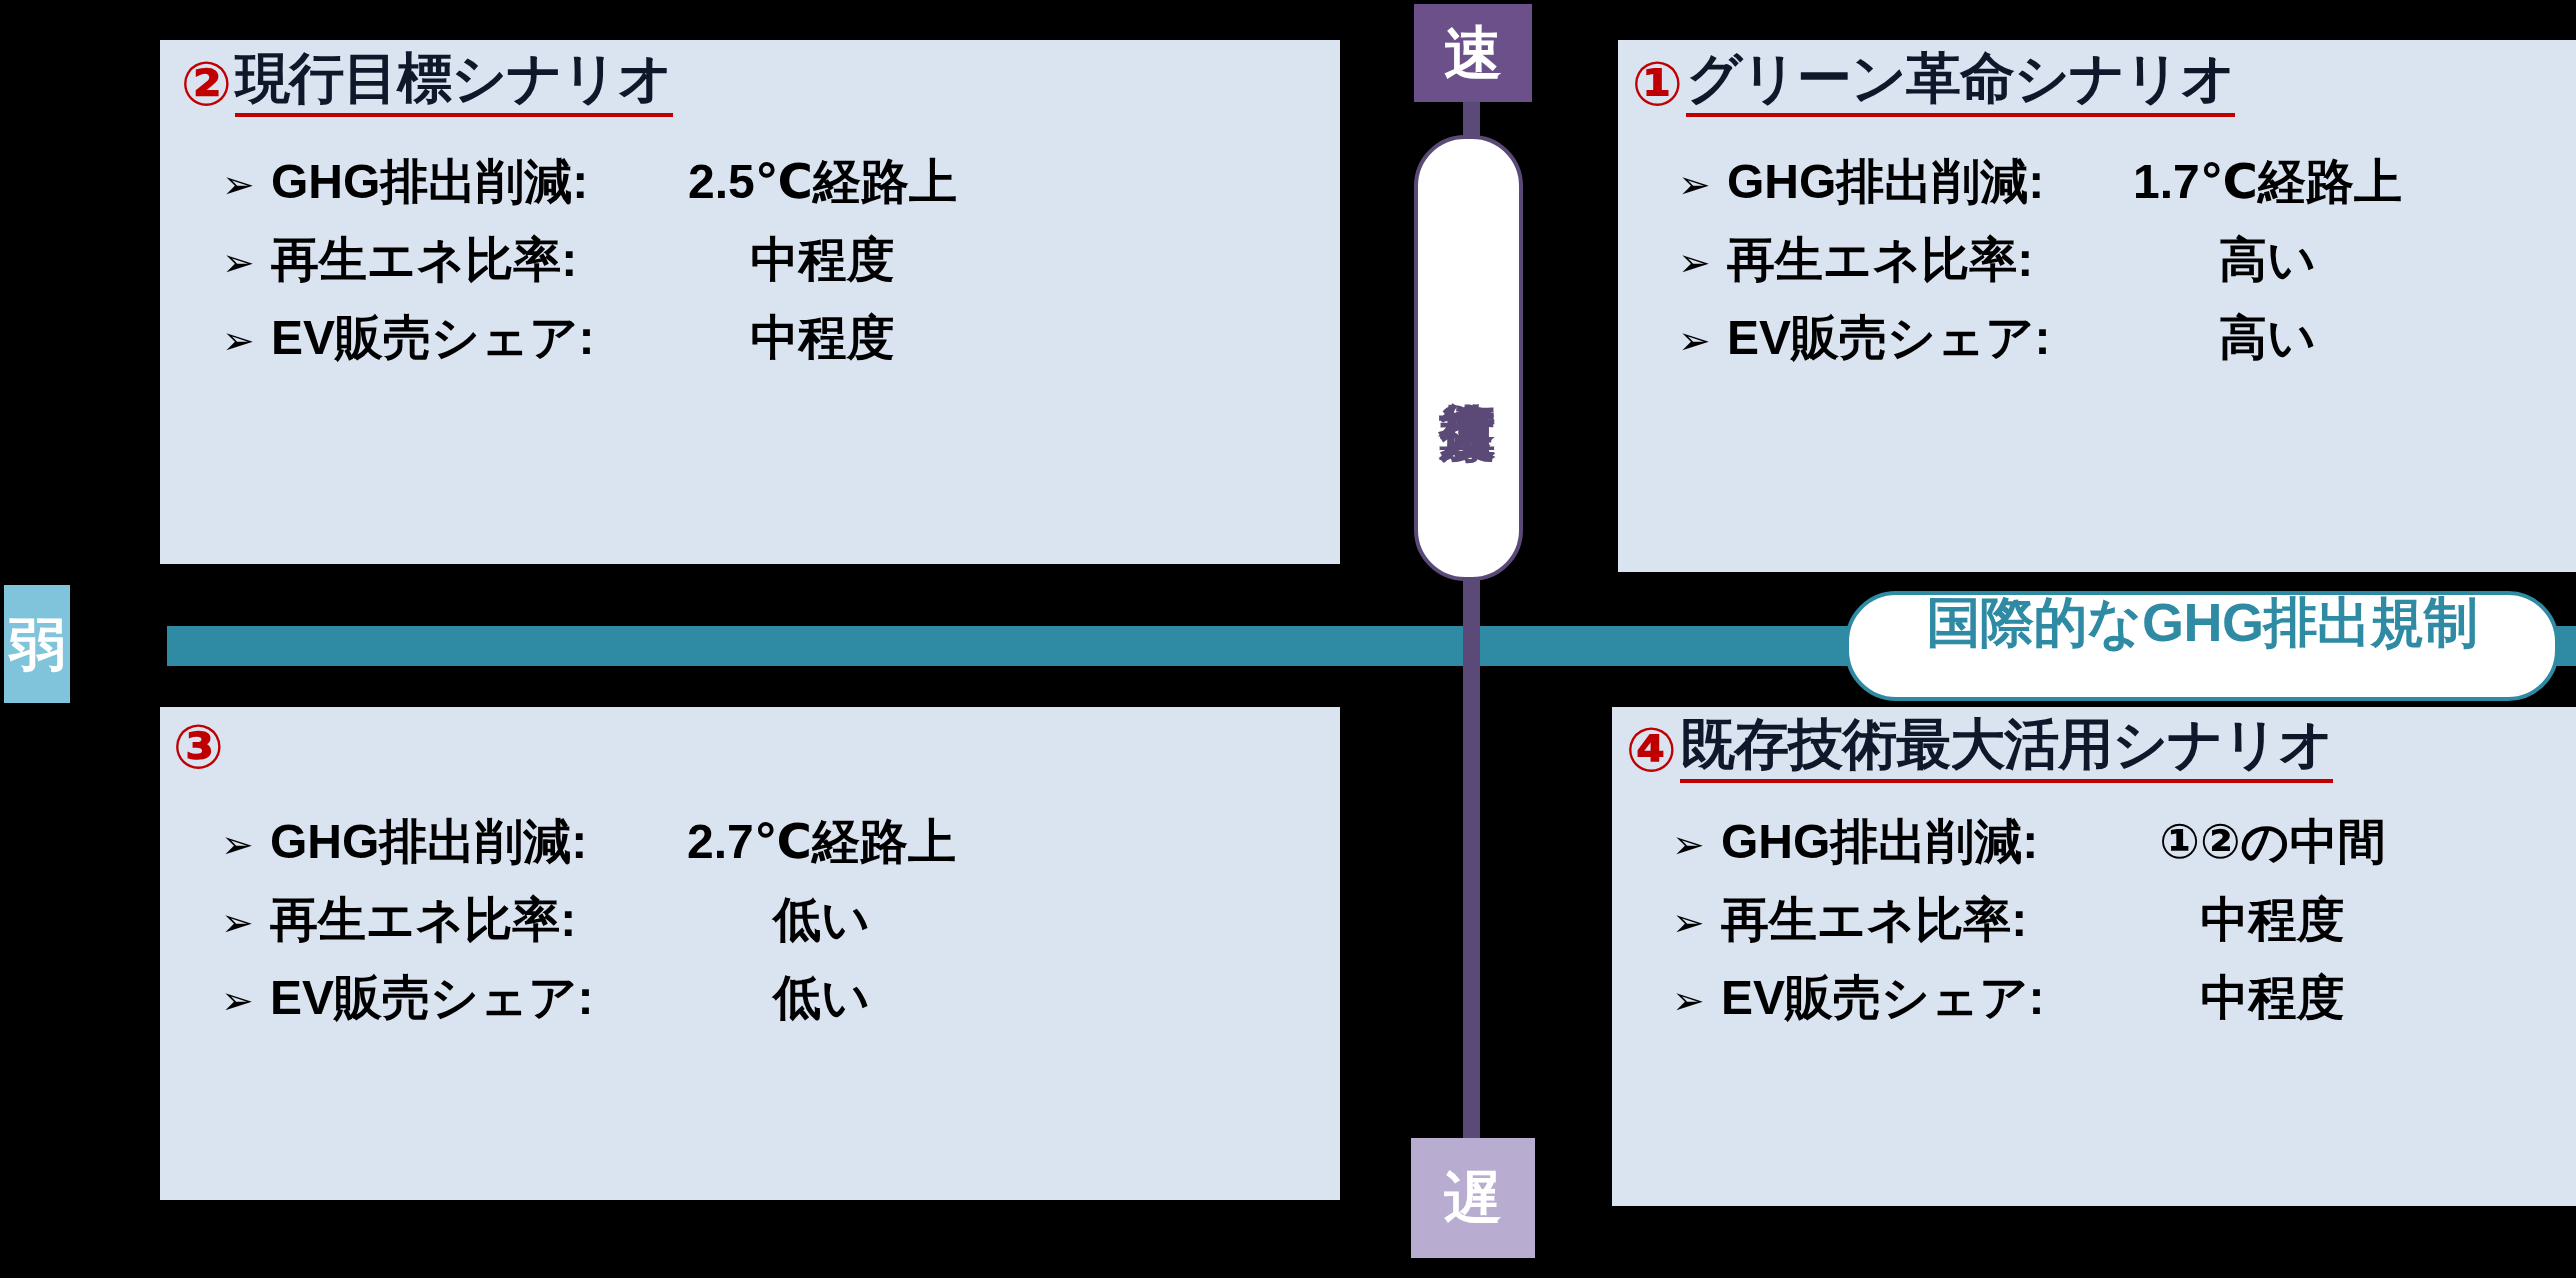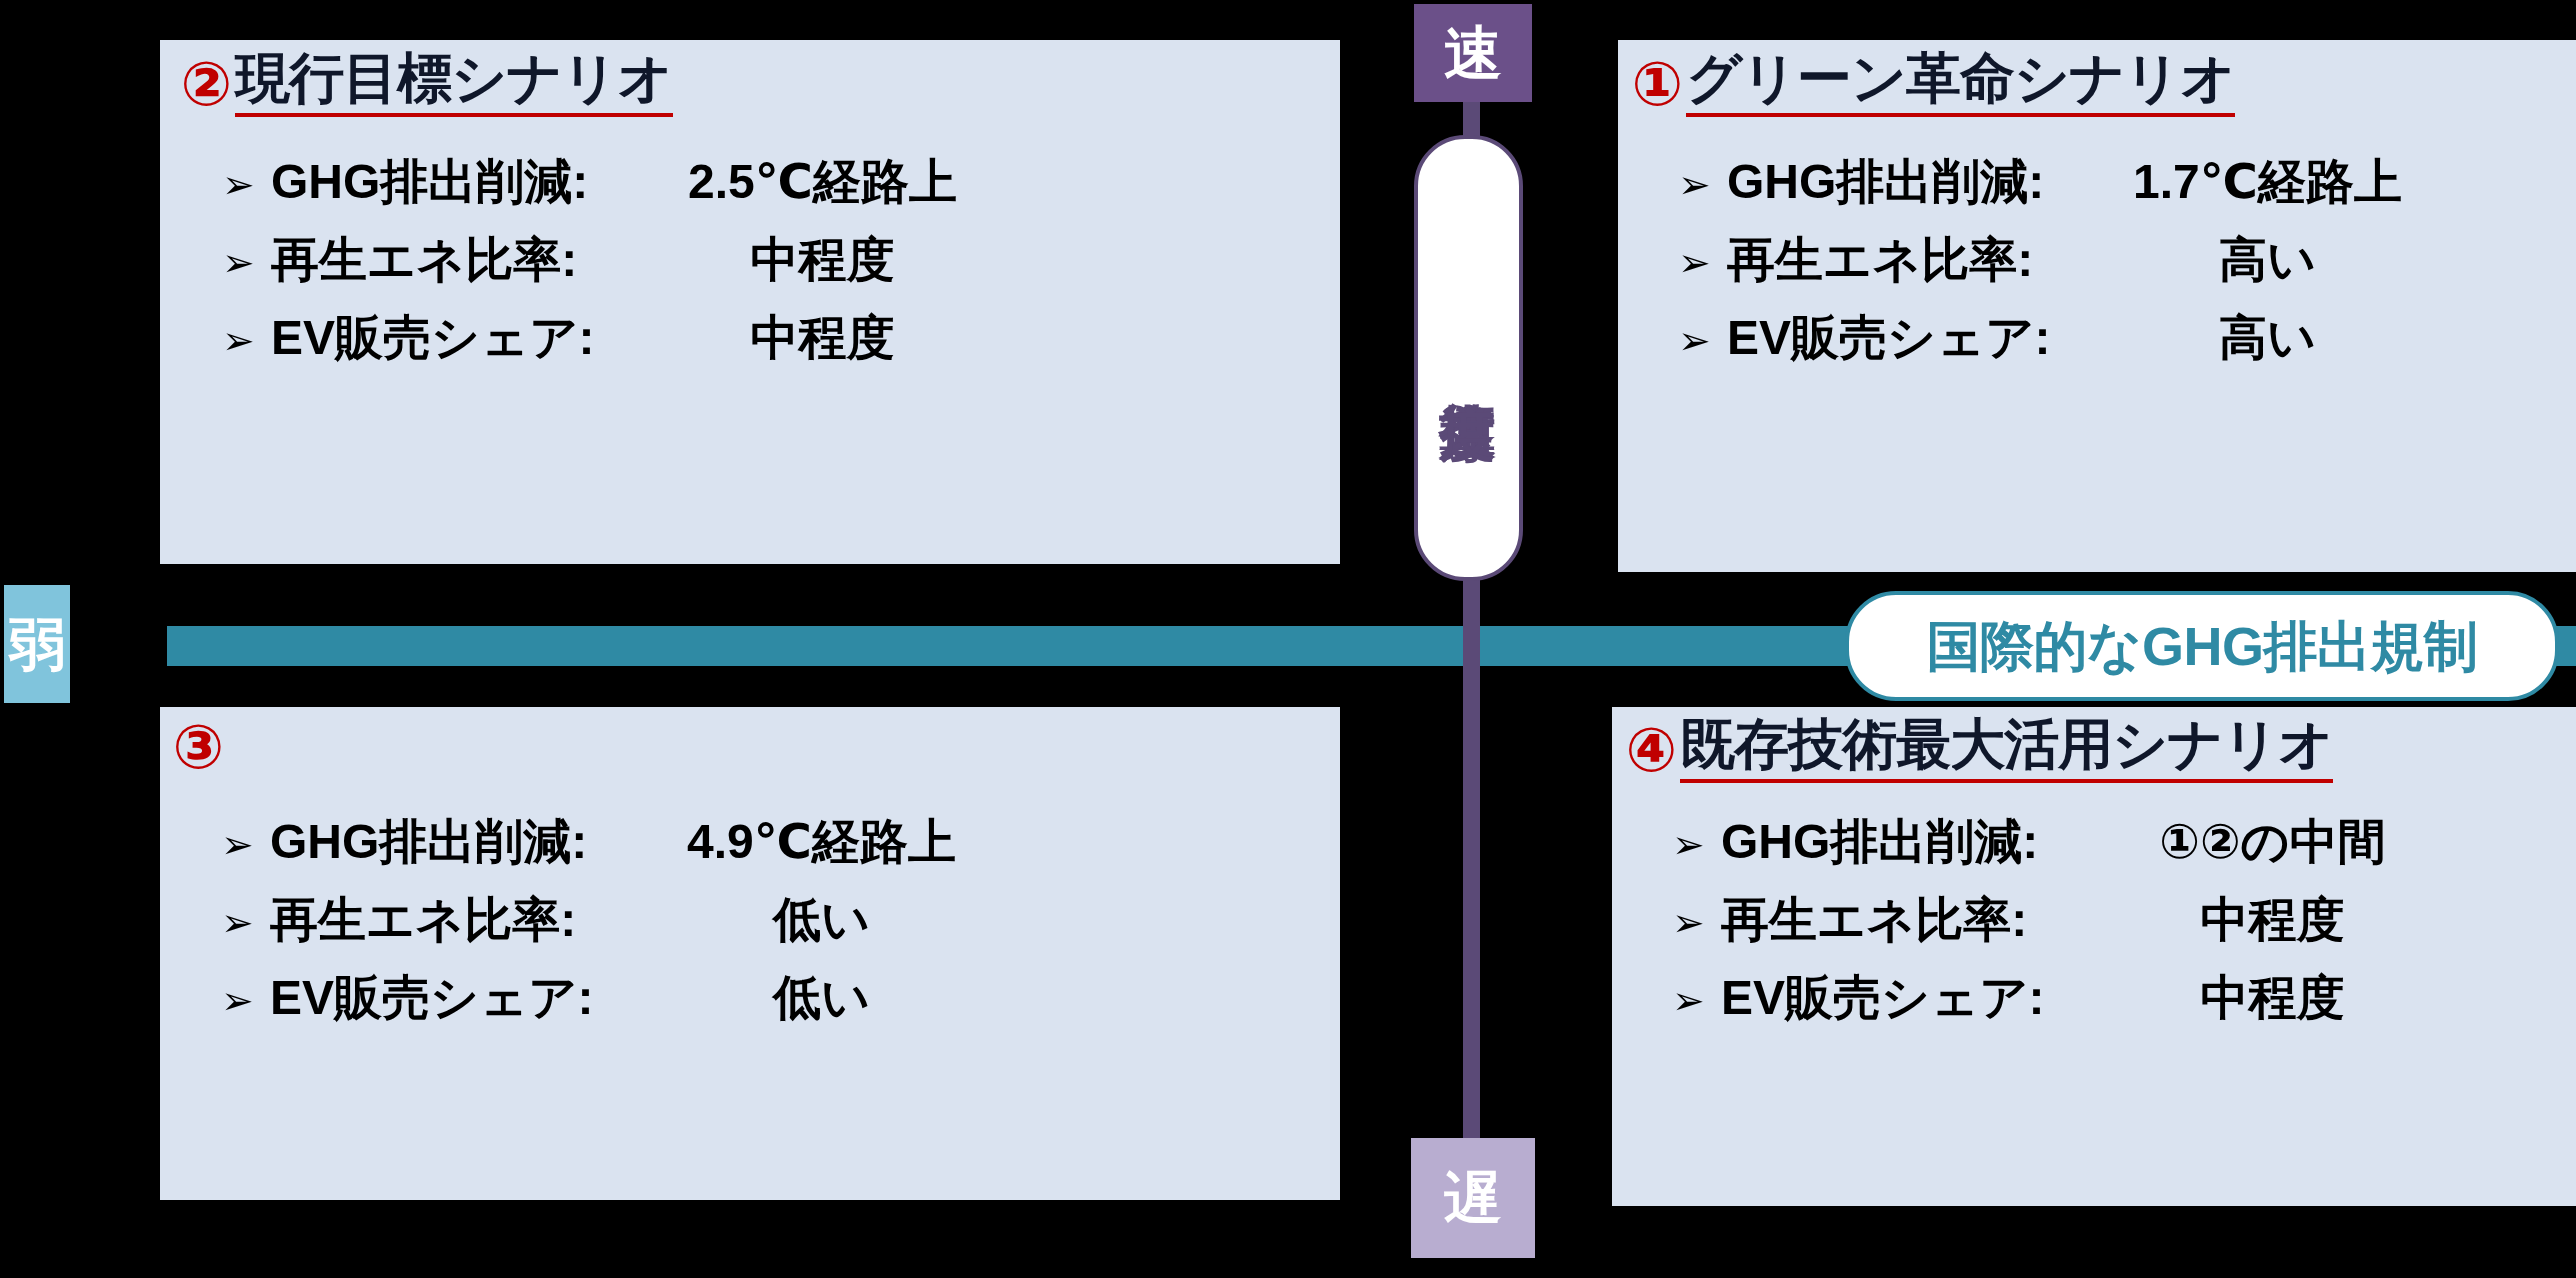--- a/index.html
+++ b/index.html
@@ -51,21 +51,21 @@
   }
   .axis-end-box{
     position:absolute;display:flex;align-items:center;justify-content:center;
     color:#fff;font-weight:bold;font-size:57px;line-height:1;
   }
   #weak-box{left:4.1px;top:585px;width:66px;height:118px;background:#80c4dc;}
 
   #h-capsule{
     position:absolute;left:1845px;top:591px;width:706px;height:102px;
     background:#ffffff;border:4.6px solid #2f8aa4;border-radius:51px;
-    display:flex;align-items:center;justify-content:center;
+    display:flex;align-items:flex-start;justify-content:center;
   }
   #h-capsule span{
     color:#2f8aa4;font-weight:bold;font-size:54px;line-height:1;white-space:nowrap;
     letter-spacing:-0.5px;
   }
 
   
   #v-shaft{
     position:absolute;left:1463px;top:88px;width:17px;height:1064px;
     background:#5b4a77;
@@ -150,21 +150,21 @@
   </div>
 
   <div class="panel" id="panel-3">
     <div class="panel-head" style="left:12.4px;top:10.3px;">
       <span class="circnum">③</span>
     </div>
     <div class="bullets" style="left:61px;top:111px;">
       <div class="brow" style="margin-bottom:30px;">
         <span class="bmark">➢</span>
         <span class="blabel" style="width:361px;">GHG排出削減:</span>
-        <span class="bval" style="width:381px;">4.9℃経路上</span>
+        <span class="bval" style="width:381px;">2.7℃経路上</span>
       </div>
       <div class="brow" style="margin-bottom:30px;">
         <span class="bmark">➢</span>
         <span class="blabel" style="width:361px;">再生エネ比率:</span>
         <span class="bval" style="width:381px;">低い</span>
       </div>
       <div class="brow">
         <span class="bmark">➢</span>
         <span class="blabel" style="width:361px;">EV販売シェア:</span>
         <span class="bval" style="width:381px;">低い</span>

